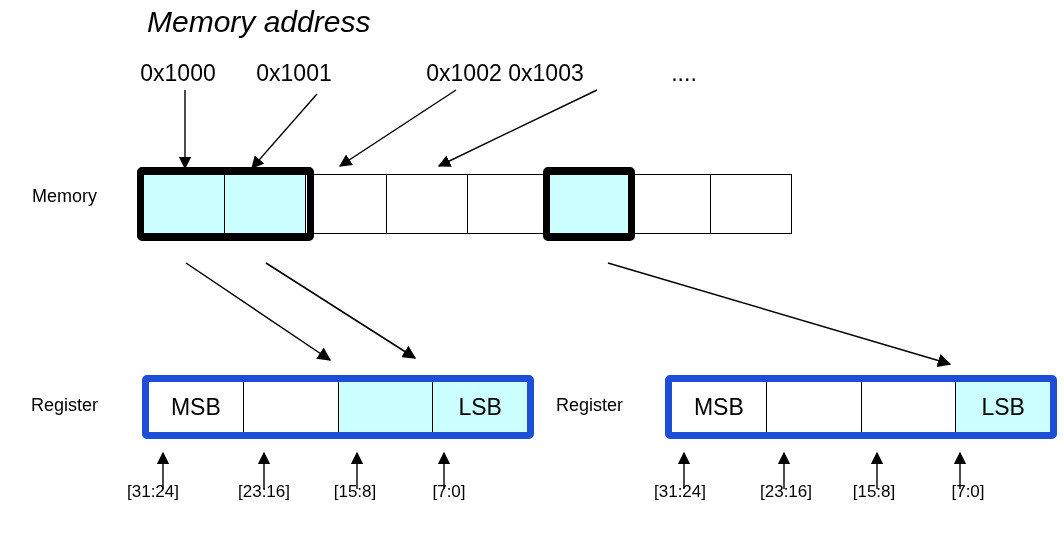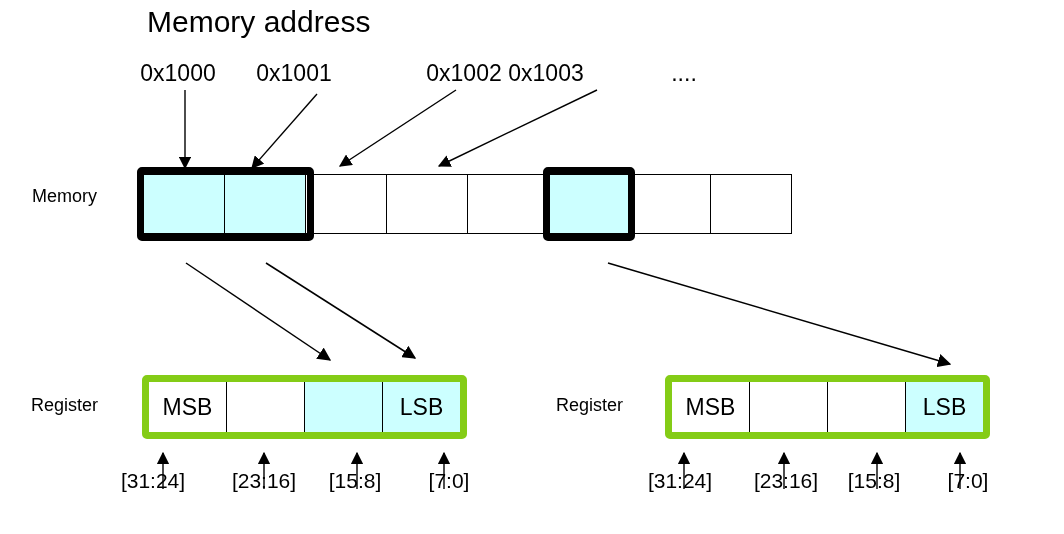--- a/index.html
+++ b/index.html
@@ -1,52 +1,52 @@
 <!DOCTYPE html>
 <html><head>
 <meta charset="utf-8">
 <style>
   html,body { margin:0; padding:0; background:#fff; }
   .canvas {
     position:relative; width:1064px; height:534px; background:#ffffff;
     font-family:"Liberation Sans", sans-serif; color:#000; overflow:hidden;
   }
-  .title { position:absolute; left:147px; top:5px; font-size:30px; white-space:nowrap; }
+  .title { position:absolute; left:147px; top:5px; font-size:30px; white-space:nowrap;font-style:italic; }
   .addr  { position:absolute; top:60px; font-size:23px; transform:translateX(-50%); white-space:nowrap; }
   .side-label { position:absolute; font-size:18px; white-space:nowrap; }
   .arrows { position:absolute; left:0; top:0; width:1064px; height:534px; }
 
   .memrow {
     position:absolute; left:143px; top:174px; width:649px; height:60px;
     display:flex; box-sizing:border-box;
   }
   .mcell { flex:1; border:1px solid #000; border-left:none; box-sizing:border-box; }
   .mcell:first-child { border-left:1px solid #000; }
 
   .thick {
     position:absolute; border:7px solid #000; border-radius:5px;
     box-sizing:border-box; pointer-events:none; background:transparent;
   }
   .thick-a { left:137px; top:167px; width:177px; height:74px; }
   .thick-b { left:543px; top:167px; width:92px;  height:74px; }
 
   .register {
-    position:absolute; top:375px; width:325px; height:64px;
-    border:7px solid #84cc16; border-radius:5px; box-sizing:border-box; display:flex;
+    position:absolute; top:375px; width:392px; height:64px;
+    border:7px solid #1d4ed8; border-radius:5px; box-sizing:border-box; display:flex;
   }
   .reg-left  { left:142px; }
   .reg-right { left:665px; }
   .rcell {
     flex:1; border-right:1px solid #000; box-sizing:border-box;
     display:flex; align-items:center; justify-content:center;
     font-size:23px; white-space:nowrap;
   }
   .rcell:last-child { border-right:none; }
 
-  .bitlabel { position:absolute; top:469px; font-size:21px; transform:translateX(-50%); white-space:nowrap;text-align:right; }
+  .bitlabel { position:absolute; top:482px; font-size:17px; transform:translateX(-50%); white-space:nowrap;text-align:right; }
 </style>
 </head>
 <body>
 
 <div class="canvas">
 
   <svg class="arrows" viewBox="0 0 1064 534">
     <defs>
       <marker id="ah" viewBox="0 0 10 10" refX="9" refY="5" markerWidth="9" markerHeight="9" orient="auto-start-reverse">
         <path d="M0,0 L10,5 L0,10 z" fill="#000"></path>

